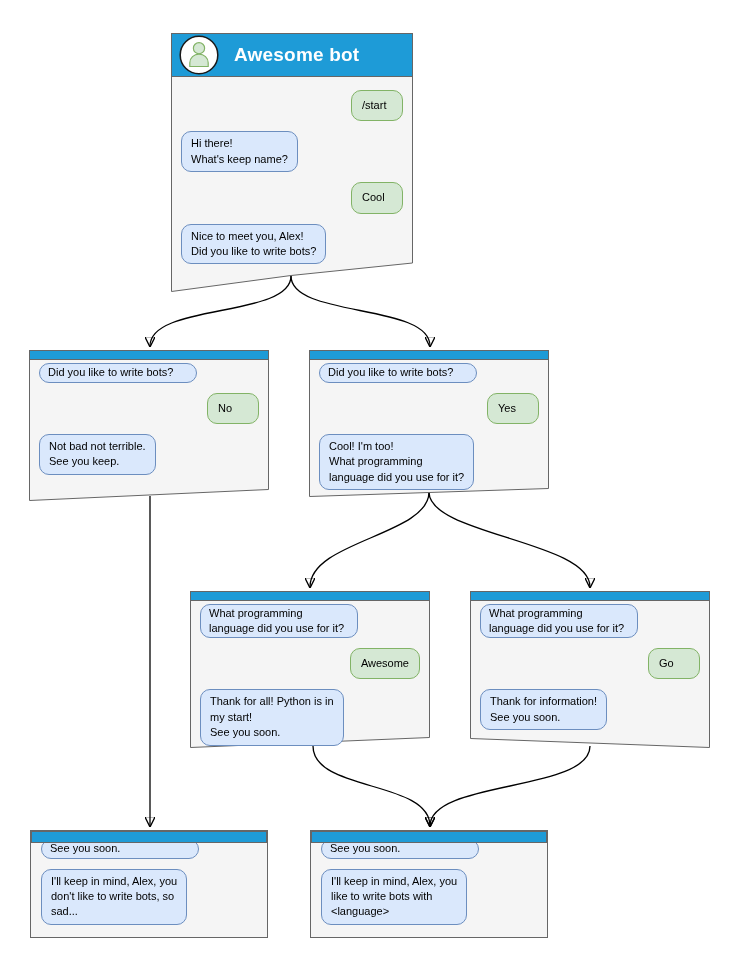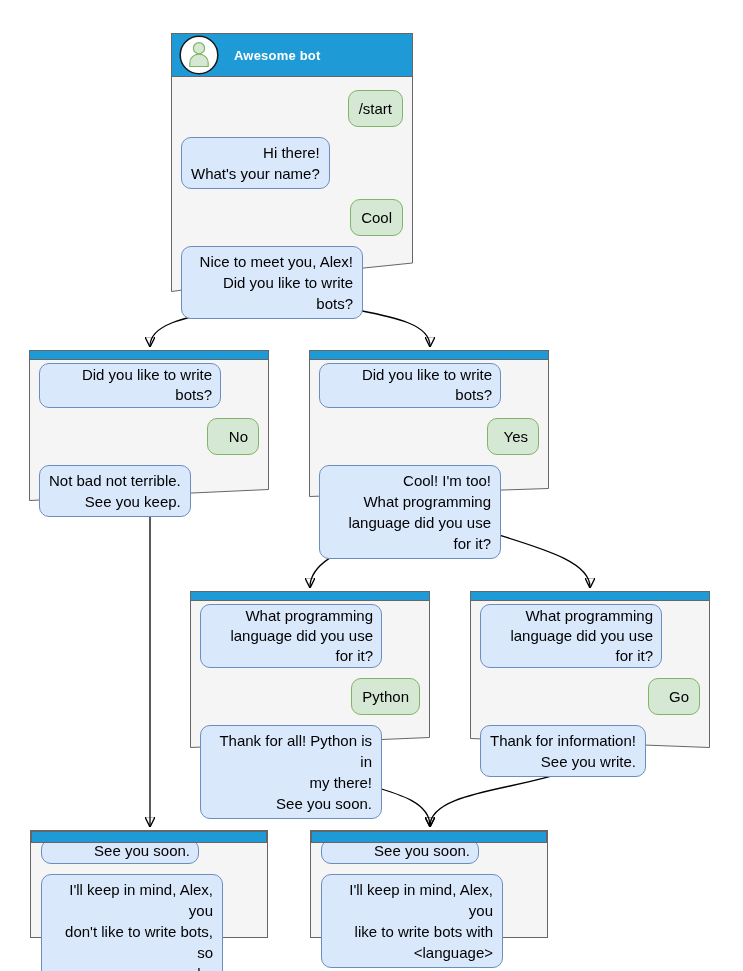--- a/index.html
+++ b/index.html
@@ -20,39 +20,38 @@
   .window.rect{background:#F5F5F5;border:1px solid #666666;box-sizing:border-box;}
   .header{
     position:absolute;left:0;top:0;right:0;z-index:3;
     background:#1E9BD7;border:1px solid #666666;box-sizing:border-box;
     display:flex;align-items:center;
   }
   .header.lg{height:44px;}
   .header.xs{height:10px;}
   .header.sm{height:12px;}
   .avatar{position:relative;margin-left:7px;width:40px;height:40px;flex:0 0 auto;}
-  .title{color:#ffffff;font-size:13px;font-weight:bold;margin-left:15px;letter-spacing:.2px;}
+  .title{color:#ffffff;font-size:19px;font-weight:bold;margin-left:15px;letter-spacing:.2px;}
   .messages{
     position:absolute;left:0;right:0;bottom:0;z-index:2;
     display:flex;flex-direction:column;align-items:flex-start;
   }
   .messages.below-lg{top:44px;padding-top:13px;}
   .messages.below-xs{top:10px;padding-top:3px;}
   .messages.below-sm{top:12px;padding-top:0;}
   .messages.tuck .bubble:first-child{margin-top:-4px;}
   
   .bubble{
     box-sizing:border-box;
     border:1px solid #6C8EBF;background:#DAE8FC;color:#000;
     border-radius:10px;
-    font-size:15px;line-height:1.4;
+    font-size:11px;line-height:1.4;
     padding:4px 9px;margin:0 0 10px 10px;
     max-width:182px;white-space:pre-line;
     align-self:flex-start;
-    text-align:right;
   }
   .bubble.user{
     background:#D5E8D4;border-color:#82B366;
     align-self:flex-end;margin:0 10px 10px 0;
     padding:7px 10px;min-width:52px;
   }
   .bubble.compact{padding:1px 8px 2px;line-height:1.32;min-width:158px;}
 </style>
 </head>
 <body>
@@ -84,21 +83,21 @@
           <circle cx="20" cy="20" r="18.8" fill="#ffffff" stroke="#1a1a1a" stroke-width="1.5"></circle>
           <circle cx="20" cy="13.2" r="5.6" fill="#d5e8d4" stroke="#82b366" stroke-width="1.2"></circle>
           <path d="M10.8,31.5 v-3.8 a9.2,8.6 0 0 1 18.4,0 v3.8 z" fill="#d5e8d4" stroke="#82b366" stroke-width="1.2"></path>
         </svg>
       </span>
       <span class="title">Awesome bot</span>
     </div>
     <div class="messages below-lg">
         <div class="bubble user">/start</div>
         <div class="bubble bot">Hi there!
-What's your name?</div>
+What's keep name?</div>
         <div class="bubble user">Cool</div>
         <div class="bubble bot">Nice to meet you, Alex!
 Did you like to write bots?</div>
       </div>
   </div>
 
   <div class="window" style="left:29px;top:350px;width:240px;height:151px;">
     <svg class="frame" width="240" height="151" viewBox="0 0 240 151">
       <polygon points="0.5,0.5 239.5,0.5 239.5,139.5 0.5,150.5"></polygon>
     </svg>
@@ -126,38 +125,38 @@
   </div>
 
   <div class="window" style="left:190px;top:591px;width:240px;height:157px;">
     <svg class="frame" width="240" height="157" viewBox="0 0 240 157">
       <polygon points="0.5,0.5 239.5,0.5 239.5,146.5 0.5,156.5"></polygon>
     </svg>
     <div class="header xs"></div>
     <div class="messages below-xs">
         <div class="bubble bot compact">What programming
 language did you use for it?</div>
-        <div class="bubble user">Python</div>
+        <div class="bubble user">Awesome</div>
         <div class="bubble bot">Thank for all! Python is in
-my there!
+my start!
 See you soon.</div>
       </div>
   </div>
 
   <div class="window" style="left:470px;top:591px;width:240px;height:157px;">
     <svg class="frame" width="240" height="157" viewBox="0 0 240 157">
       <polygon points="0.5,0.5 239.5,0.5 239.5,156.5 0.5,147.5"></polygon>
     </svg>
     <div class="header xs"></div>
     <div class="messages below-xs">
         <div class="bubble bot compact">What programming
 language did you use for it?</div>
         <div class="bubble user">Go</div>
         <div class="bubble bot">Thank for information!
-See you write.</div>
+See you soon.</div>
       </div>
   </div>
 
   <div class="window rect" style="left:30px;top:830px;width:238px;height:108px;">
     <div class="header sm"></div>
     <div class="messages below-sm tuck">
         <div class="bubble bot compact">See you soon.</div>
         <div class="bubble bot">I'll keep in mind, Alex, you
 don't like to write bots, so
 sad...</div>

